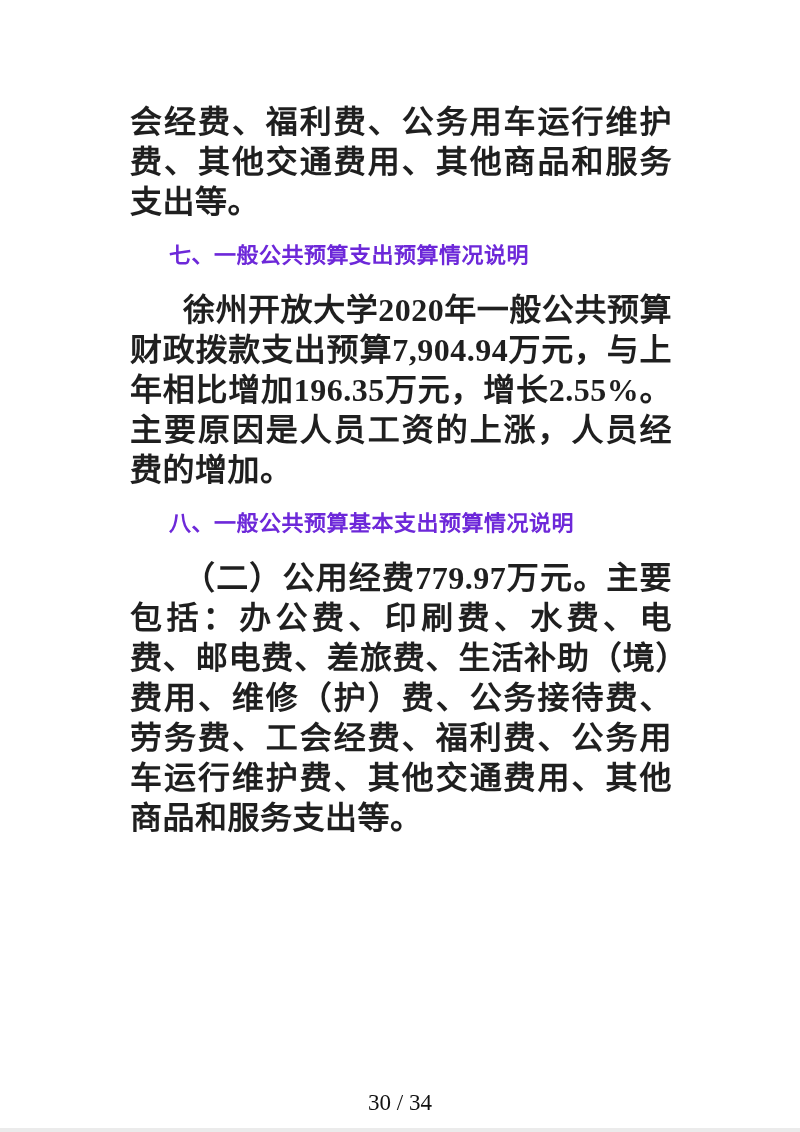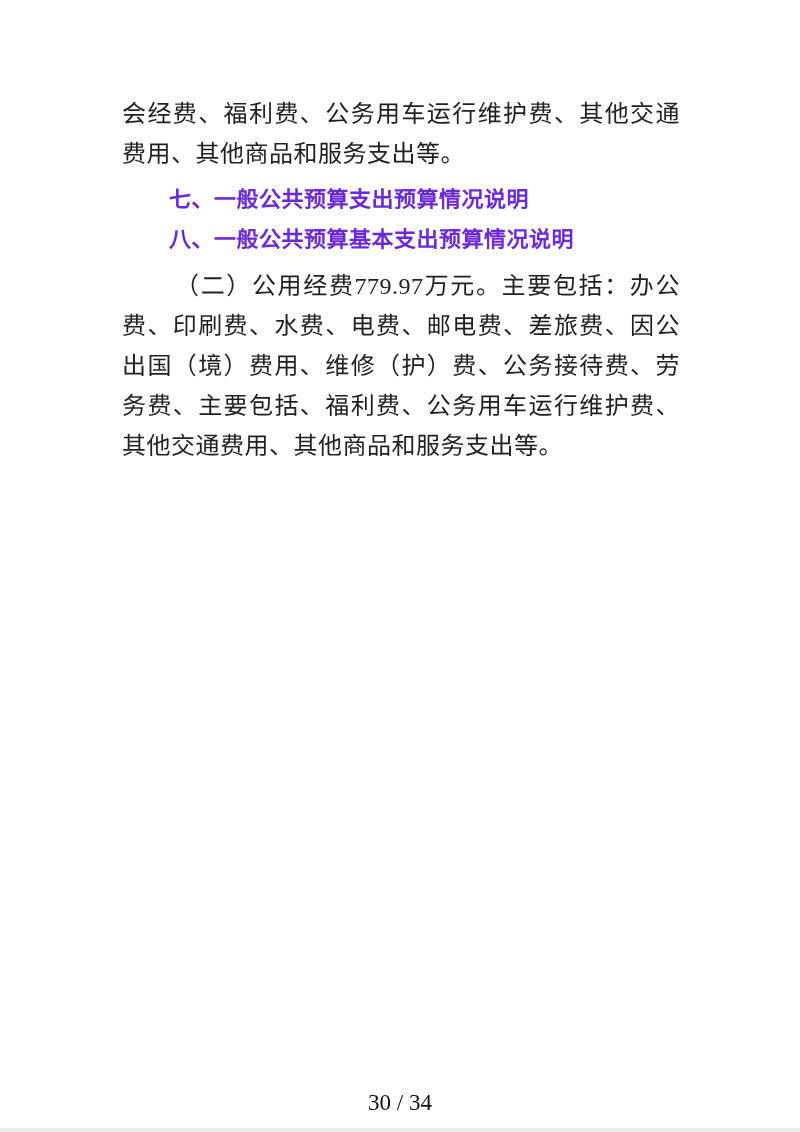--- a/index.html
+++ b/index.html
@@ -16,26 +16,27 @@
     font-family: "Liberation Serif", "DejaVu Serif", serif;
     color: #1f1f1f;
   }
   .content {
     position: absolute;
     top: 88px;
     left: 116px;
     width: 570px;
   }
   .para {
-    margin: 6px;
-    font-size: 24px;
+    margin: 14px;
+    font-size: 32px;
     line-height: 40px;
     text-align: justify;
     letter-spacing: 0.5px;
     word-break: break-word;
+    font-weight: bold;
   }
   .para.indent {
     text-indent: 53px;
   }
   .heading {
     margin: 0;
     font-family: "Liberation Sans", "DejaVu Sans", sans-serif;
     font-weight: 700;
     color: #6d28d9;
     font-size: 22px;
@@ -64,20 +65,21 @@
     background: #ebebeb;
   }
 </style>
 </head>
 <body>
 
 <div class="page">
   <div class="content">
     <p class="para">会经费、福利费、公务用车运行维护费、其他交通费用、其他商品和服务支出等。</p>
     <h2 class="heading">七、一般公共预算支出预算情况说明</h2>
+    <p class="para indent">徐州开放大学2020年一般公共预算财政拨款支出预算7,904.94万元，与上年相比增加196.35万元，增长2.55%。主要原因是人员工资的上涨，人员经费的增加。</p>
     <h2 class="heading">八、一般公共预算基本支出预算情况说明</h2>
-    <p class="para indent">（二）公用经费779.97万元。主要包括：办公费、印刷费、水费、电费、邮电费、差旅费、因公出国（境）费用、维修（护）费、公务接待费、劳务费、主要包括、福利费、公务用车运行维护费、其他交通费用、其他商品和服务支出等。</p>
+    <p class="para indent">（二）公用经费779.97万元。主要包括：办公费、印刷费、水费、电费、邮电费、差旅费、生活补助（境）费用、维修（护）费、公务接待费、劳务费、工会经费、福利费、公务用车运行维护费、其他交通费用、其他商品和服务支出等。</p>
   </div>
 
   <div class="footer">30 / 34</div>
 
   <div class="bottom-strip"></div>
 </div>
 
 </body></html>

